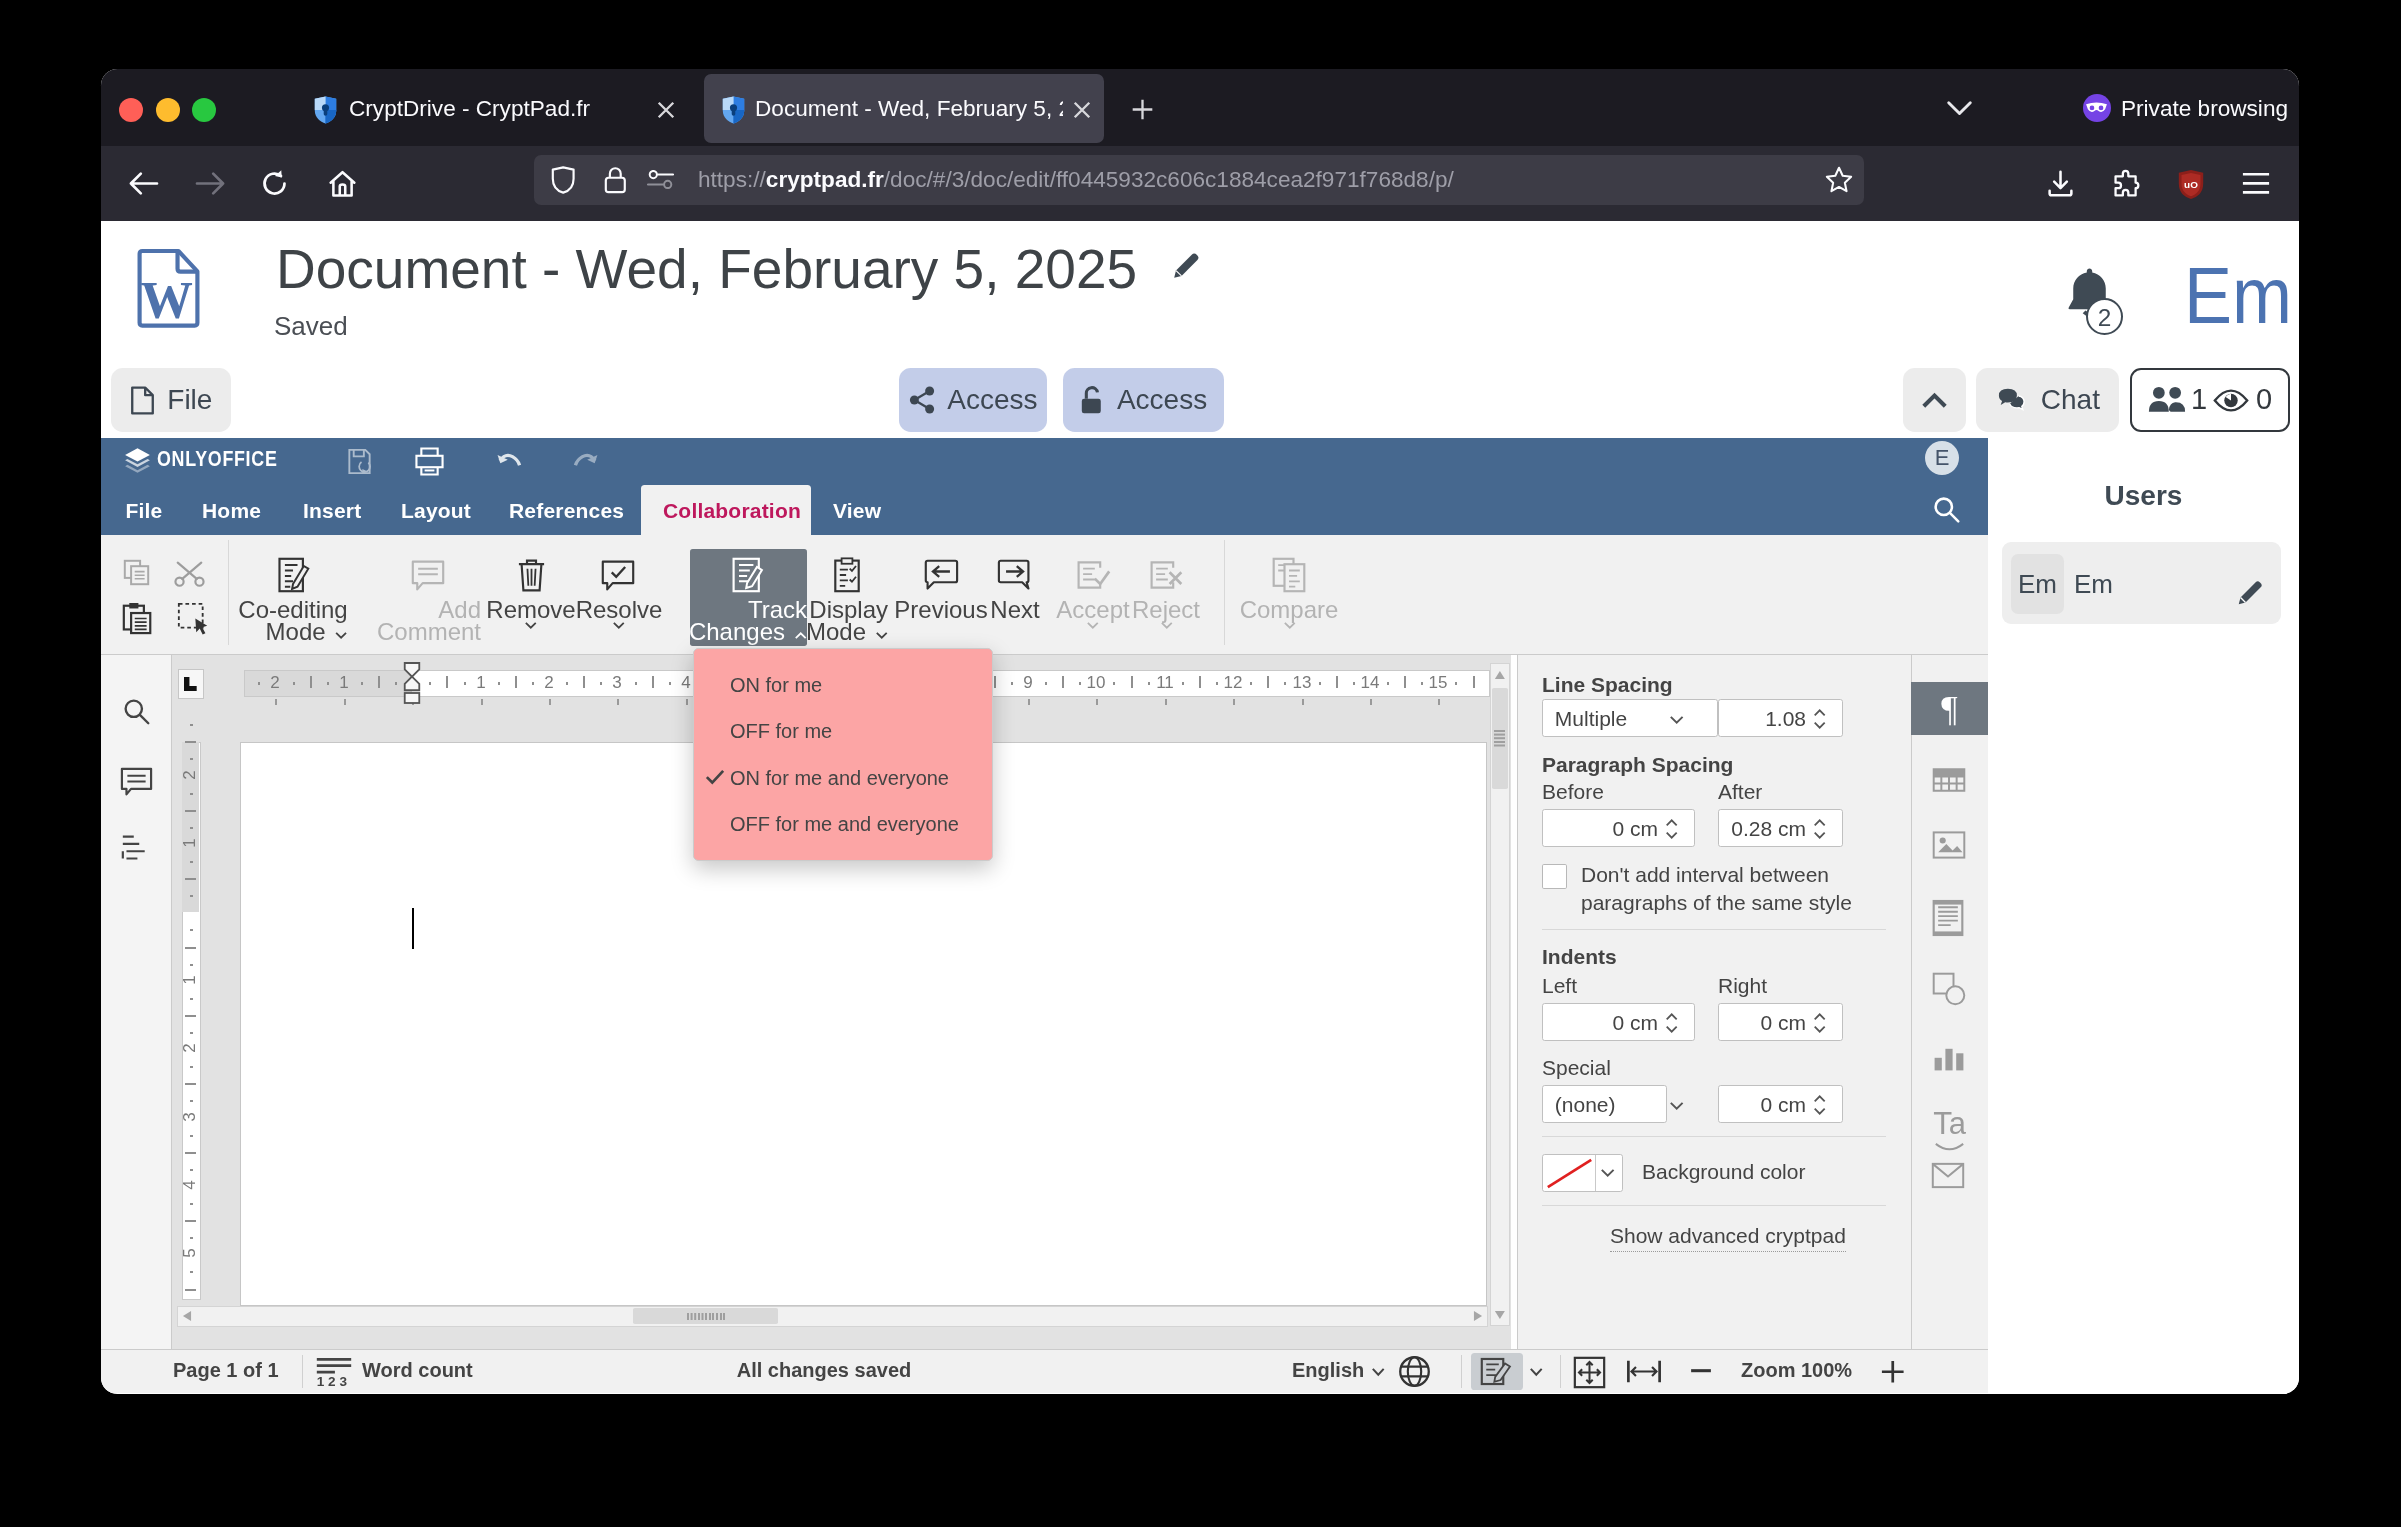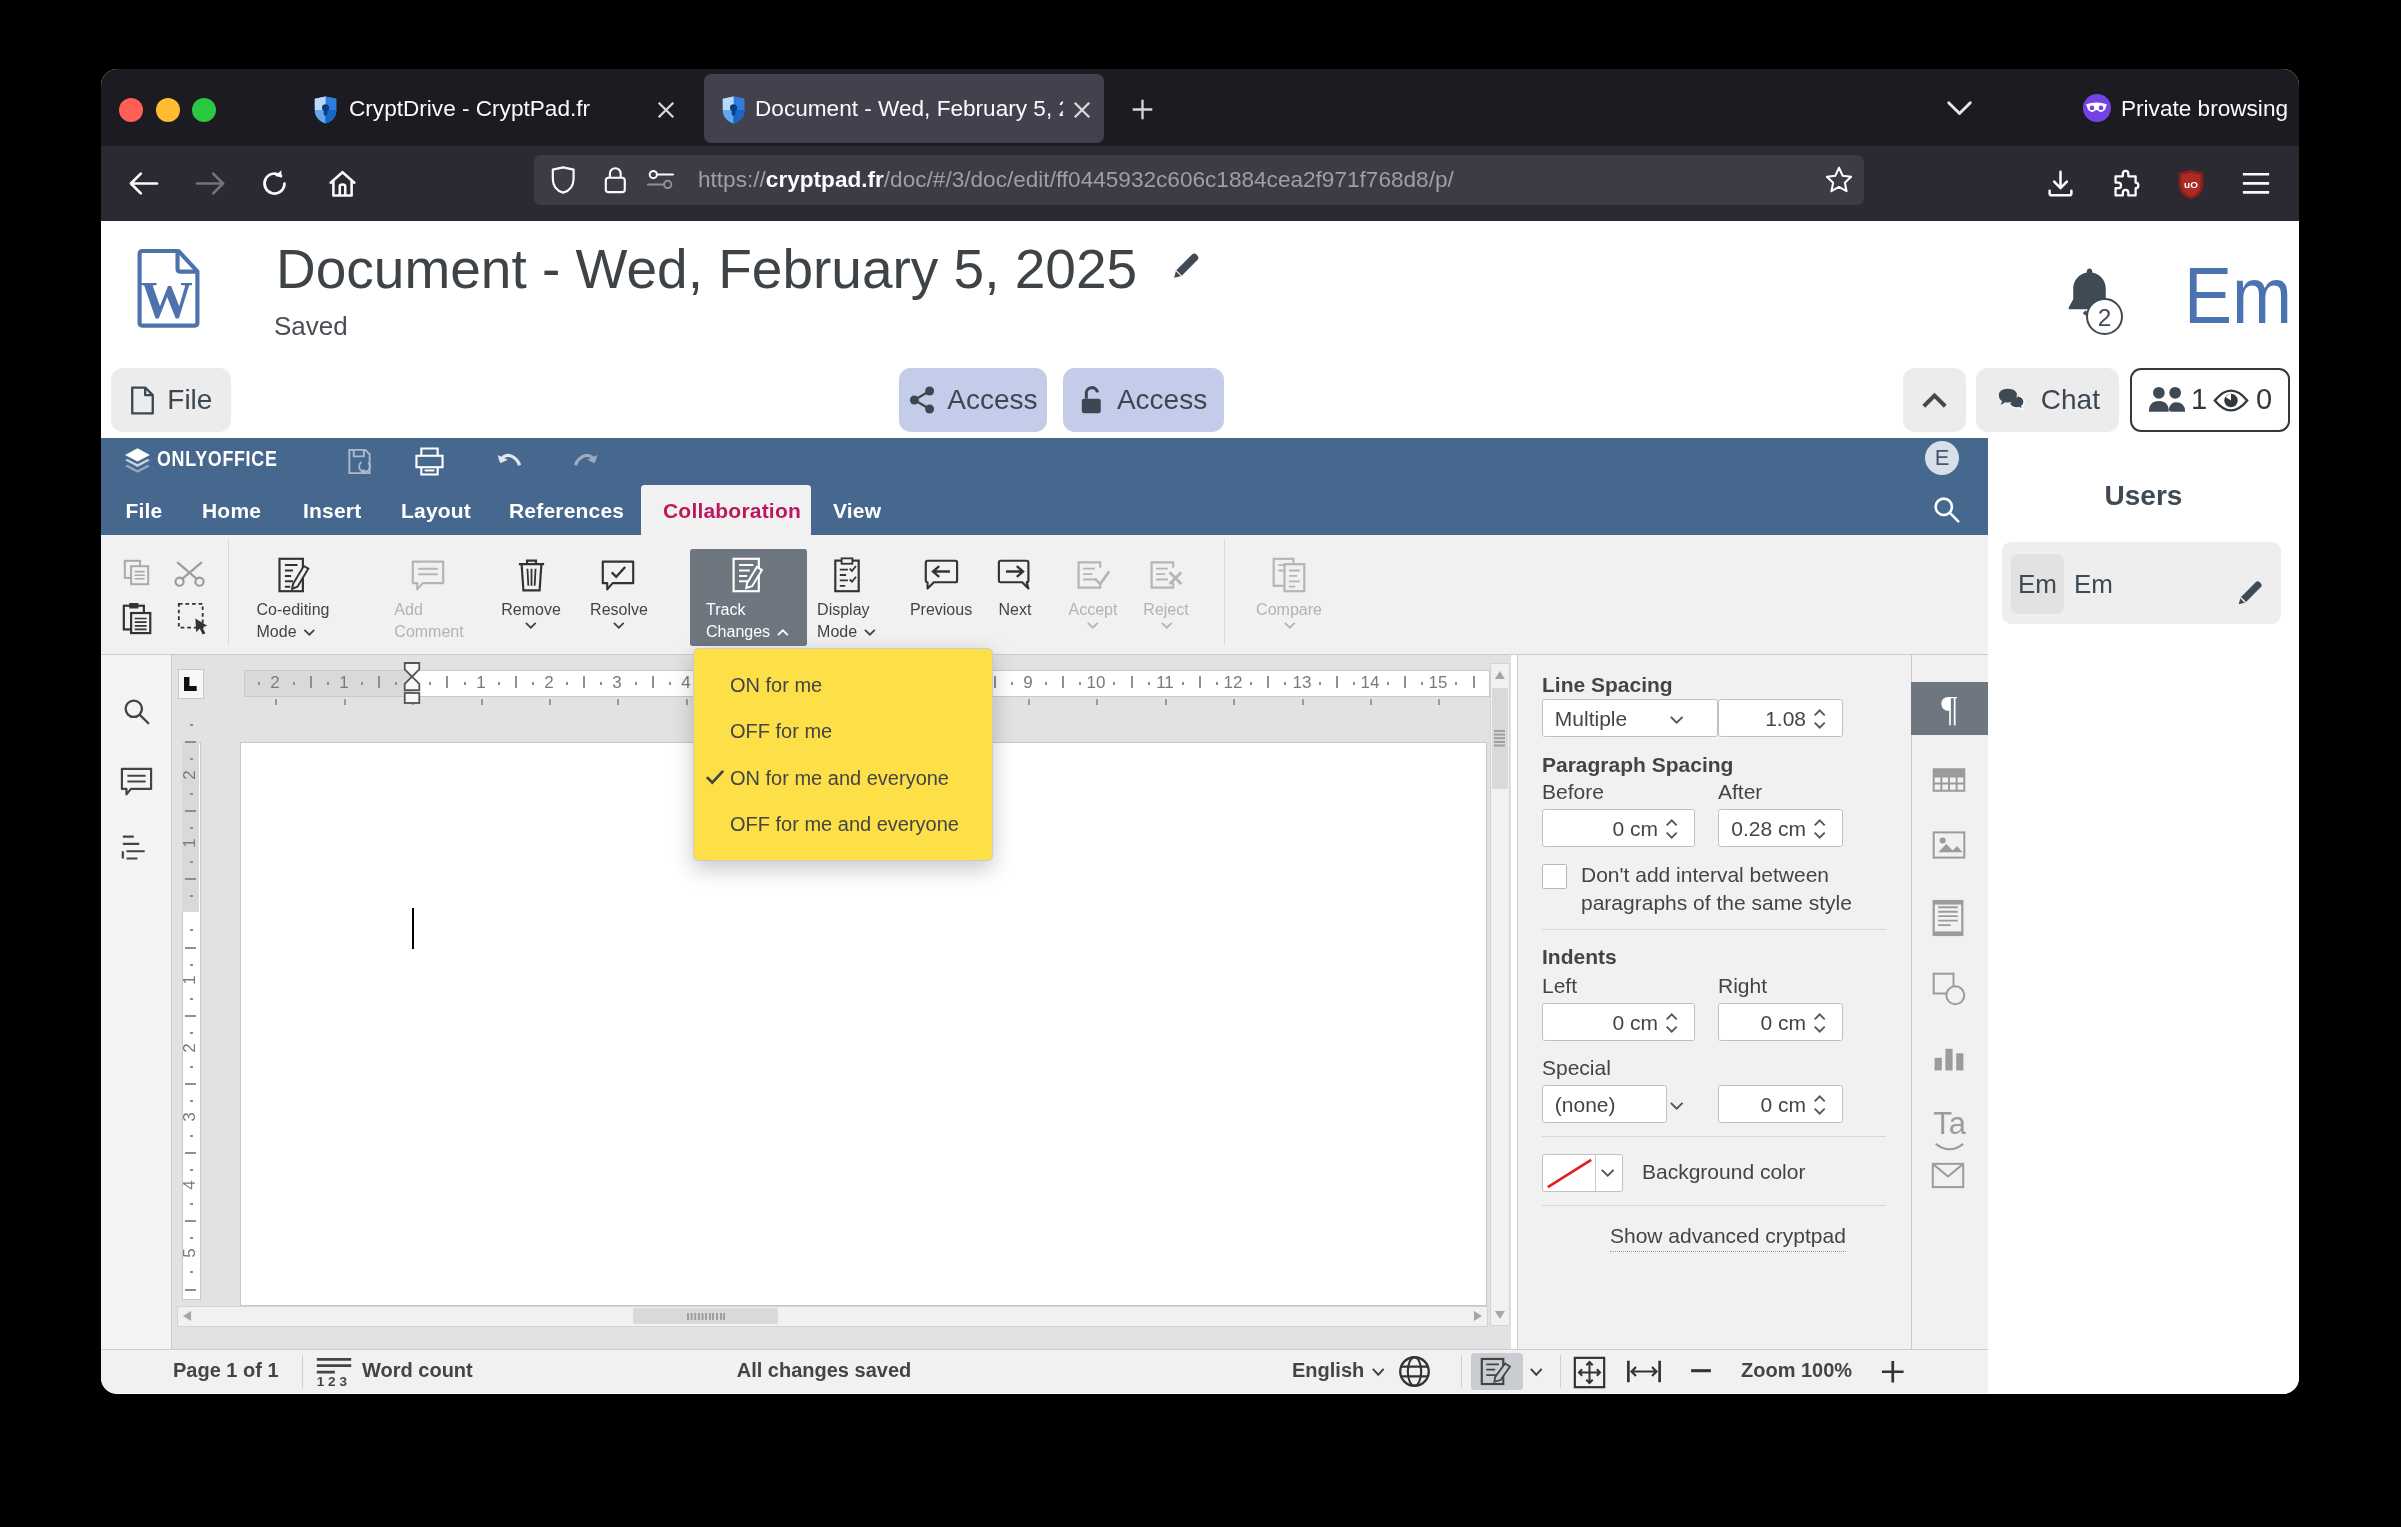--- a/index.html
+++ b/index.html
@@ -17,21 +17,21 @@
 #doctitle{position:absolute;left:175px;top:168px;font-size:55px;color:#3e4347;white-space:nowrap;}
 #saved{position:absolute;left:173px;top:242px;font-size:26px;color:#4a4e54;}
 .hbtn{position:absolute;top:299px;height:64px;border-radius:11.8px;background:#ececec;color:#3d4752;font-size:28px;display:flex;align-items:center;justify-content:center;gap:12.7px;box-sizing:border-box;}
 .bluebtn{background:#c3cde9;}
 #embig{position:absolute;left:2083px;top:181px;font-size:80px;color:#4c73b1;transform:scaleX(0.9);transform-origin:left;}
 #bluebar{position:absolute;left:0;top:369px;width:1887px;height:97px;background:#46688f;}
 .menuitem{position:absolute;top:430px;font-size:21px;font-weight:bold;color:#fff;white-space:nowrap;letter-spacing:0.2px;}
 #collabtab{position:absolute;left:540px;top:416px;width:170px;height:50px;background:#f1f1f1;border-radius:3.6px 3.6px 0 0;}
 #toolbar{position:absolute;left:0;top:466px;width:1887px;height:120px;background:#f1f1f1;border-bottom:0.9px solid #cbcbcb;box-sizing:border-box;}
 .tbdiv{position:absolute;top:471px;height:105px;width:0.9px;background:#d8d8d8;}
-.tblab{position:absolute;font-size:16px;color:#444;text-align:left;white-space:nowrap;transform:translateX(-50%);line-height:22px;}
+.tblab{position:absolute;font-size:24px;color:#444;text-align:right;white-space:nowrap;transform:translateX(-50%);line-height:22px;}
 .tblab.dis{color:#b3b3b3;}
 #tcbtn{position:absolute;left:589px;top:480px;width:117px;height:97px;background:#6e7780;border-radius:2.7px;}
 #leftbar{position:absolute;left:0;top:586px;width:71px;height:694px;background:#f4f4f4;border-right:0.9px solid #cbcbcb;box-sizing:border-box;}
 #doczone{position:absolute;left:71px;top:586px;width:1339px;height:694px;background:#e2e2e2;}
 #hruler{position:absolute;left:143px;top:601px;width:1246px;height:27px;background:#fff;border:0.9px solid #c9c9c9;box-sizing:border-box;}
 .rmargin{position:absolute;top:602px;height:25px;background:#d9d9d9;}
 #vruler{position:absolute;left:81px;top:673px;width:19px;height:558px;background:#fff;border:0.9px solid #c9c9c9;box-sizing:border-box;}
 #vmargin{position:absolute;left:81px;top:673px;width:17px;height:170px;background:#d9d9d9;}
 #page{position:absolute;left:139px;top:673px;width:1247px;height:564px;background:#fff;border:0.9px solid #c6c6c6;box-sizing:border-box;}
 .ruln{position:absolute;font-size:17px;color:#7a7a7a;transform:translateX(-50%);top:604px;}
@@ -41,21 +41,21 @@
 #settings{position:absolute;left:1416px;top:586px;width:394px;height:694px;background:#f1f1f1;border-left:0.9px solid #cbcbcb;box-sizing:border-box;}
 .slab{position:absolute;font-size:21px;color:#444;white-space:nowrap;}
 .sbold{font-weight:bold;}
 .sinput{position:absolute;height:38px;background:#fff;border:0.9px solid #c0c0c0;border-radius:2.7px;box-sizing:border-box;font-size:21px;color:#444;}
 .shr{position:absolute;width:344px;height:0.9px;background:#d8d8d8;}
 #iconstrip{position:absolute;left:1810px;top:586px;width:77px;height:694px;background:#f1f1f1;border-left:0.9px solid #cbcbcb;box-sizing:border-box;}
 #statusbar{position:absolute;left:0;top:1280px;width:1887px;height:44px;background:#f1f1f1;border-top:0.9px solid #cbcbcb;box-sizing:border-box;}
 .stxt{position:absolute;font-size:20px;color:#444;font-weight:bold;white-space:nowrap;top:1290px;}
 .sdiv{position:absolute;top:1286px;height:33px;width:0.9px;background:#d0d0d0;}
 #userspanel{position:absolute;left:1887px;top:369px;width:311px;height:956px;background:#fff;}
-#dropdown{position:absolute;left:592px;top:579px;width:298px;height:211px;background:#fde047;border:0.9px solid #cbcbcb;border-radius:5.4px;box-shadow:0 7.2px 22px rgba(0,0,0,.22);z-index:50;text-align:center;}
+#dropdown{position:absolute;left:592px;top:579px;width:298px;height:211px;background:#fca5a5;border:0.9px solid #cbcbcb;border-radius:5.4px;box-shadow:0 7.2px 22px rgba(0,0,0,.22);z-index:50;text-align:center;}
 .ddi{position:absolute;left:36px;font-size:20px;color:#444;white-space:nowrap;}
 #vscroll{position:absolute;left:1389px;top:594px;width:20px;height:663px;background:#f1f1f1;border:0.9px solid #d4d4d4;box-sizing:border-box;}
 #hscroll{position:absolute;left:76px;top:1237px;width:1311px;height:21px;background:#f1f1f1;border:0.9px solid #d4d4d4;box-sizing:border-box;}
 </style>
 </head>
 <body>
 <div id="win">
 <div id="tabbar"></div>
 <div id="navbar"></div>
 <div id="cphead"></div>

